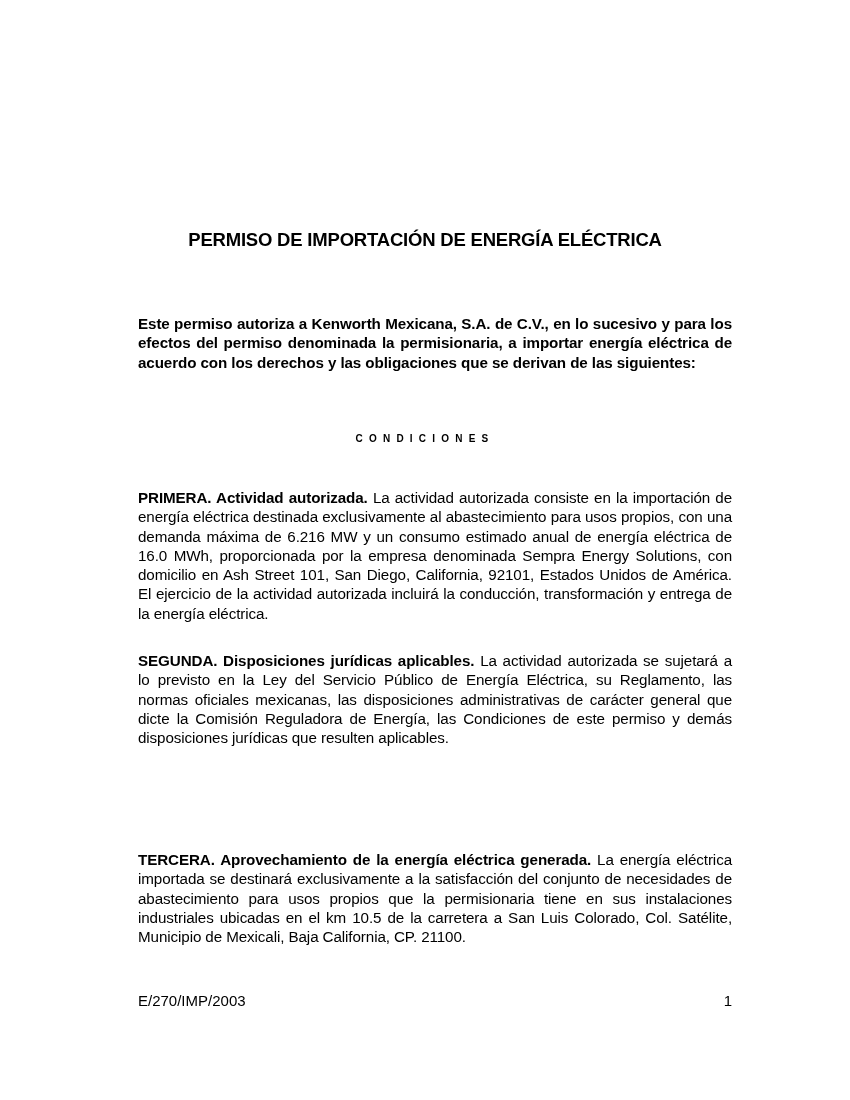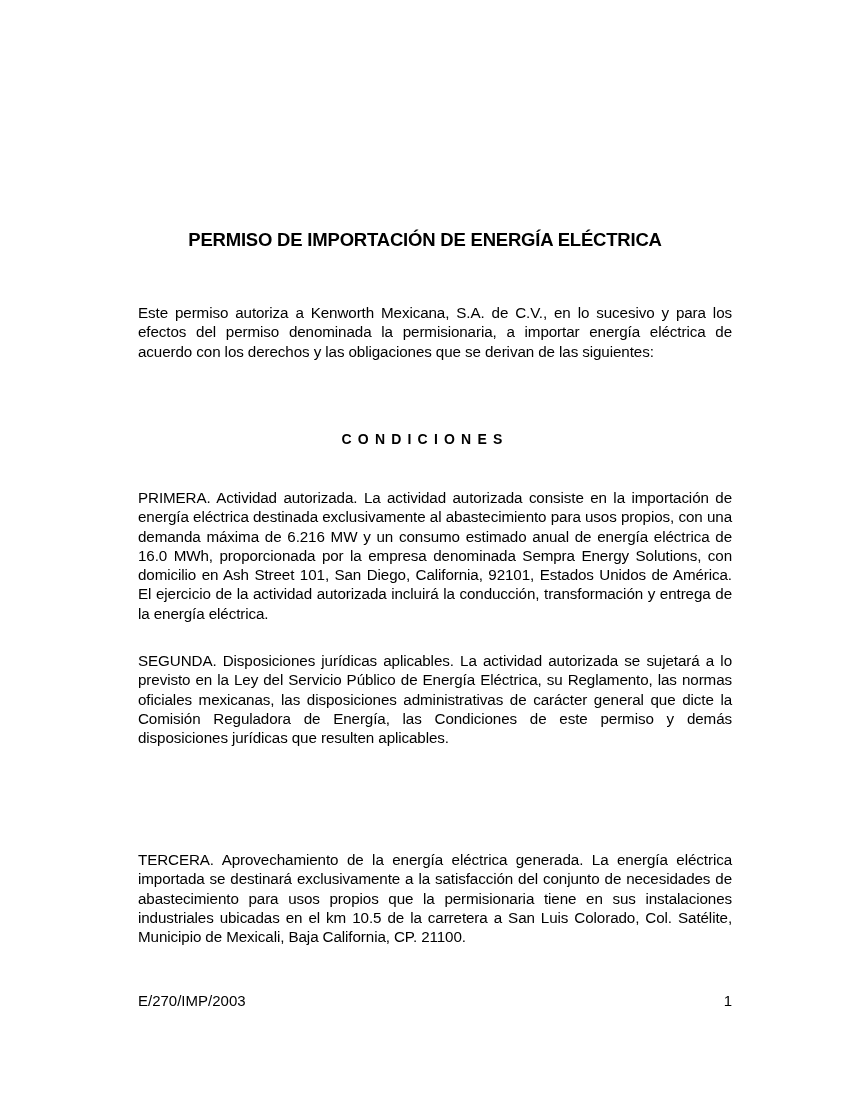--- a/index.html
+++ b/index.html
@@ -35,30 +35,30 @@
     .para {
       position: absolute;
       left: 138px;
       width: 594px;
       font-size: 15.2px;
       line-height: 19.3px;
       text-align: justify;
       letter-spacing: -0.1px;
     }
     .para b {
-      font-weight: normal;
+      font-weight: bold;
     }
     .conditions-heading {
       position: absolute;
       left: 0;
       width: 850px;
       top: 430px;
       text-align: center;
       font-weight: bold;
-      font-size: 14px;
+      font-size: 10px;
       letter-spacing: 6.2px;
       line-height: 18px;
     }
     .footer {
       position: absolute;
       left: 138px;
       width: 594px;
       top: 994px;
       font-size: 15px;
       line-height: 14px;
@@ -68,21 +68,21 @@
   </style>
 </head>
 <body>
 
 <div class="page">
 
   <div class="title-block">
     <div>PERMISO DE IMPORTACIÓN DE ENERGÍA ELÉCTRICA</div>
   </div>
 
-  <div class="para" style="top:303px;">Este permiso autoriza a Kenworth Mexicana, S.A. de C.V., en lo sucesivo y para los efectos del permiso denominada la permisionaria, a importar energía eléctrica de acuerdo con los derechos y las obligaciones que se derivan de las siguientes:</div>
+  <div class="para" style="top:314px;font-weight:bold;">Este permiso autoriza a Kenworth Mexicana, S.A. de C.V., en lo sucesivo y para los efectos del permiso denominada la permisionaria, a importar energía eléctrica de acuerdo con los derechos y las obligaciones que se derivan de las siguientes:</div>
 
   <div class="conditions-heading">CONDICIONES</div>
 
   <div class="para" style="top:488px;">
     <b>PRIMERA. Actividad autorizada.</b><span> La actividad autorizada consiste en la importación de energía eléctrica destinada exclusivamente al abastecimiento para usos propios, con una demanda máxima de 6.216 MW y un consumo estimado anual de energía eléctrica de 16.0 MWh, proporcionada por la empresa denominada Sempra Energy Solutions, con domicilio en Ash Street 101, San Diego, California, 92101, Estados Unidos de América. El ejercicio de la actividad autorizada incluirá la conducción, transformación y entrega de la energía eléctrica.</span>
   </div>
 
   <div class="para" style="top:651px;">
     <b>SEGUNDA. Disposiciones jurídicas aplicables.</b><span> La actividad autorizada se sujetará a lo previsto en la Ley del Servicio Público de Energía Eléctrica, su Reglamento, las normas oficiales mexicanas, las disposiciones administrativas de carácter general que dicte la Comisión Reguladora de Energía, las Condiciones de este permiso y demás disposiciones jurídicas que resulten aplicables.</span>
   </div>

